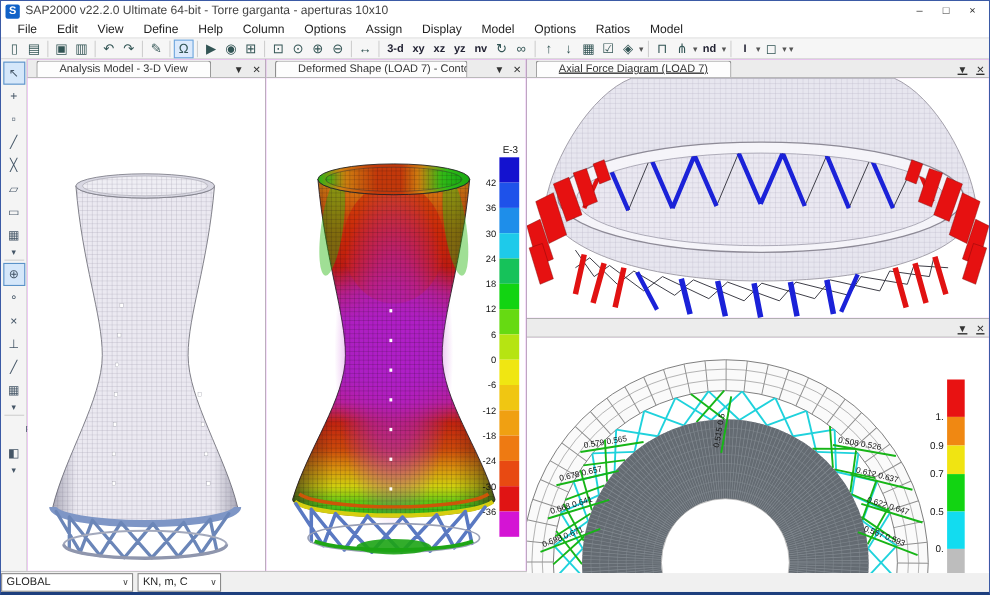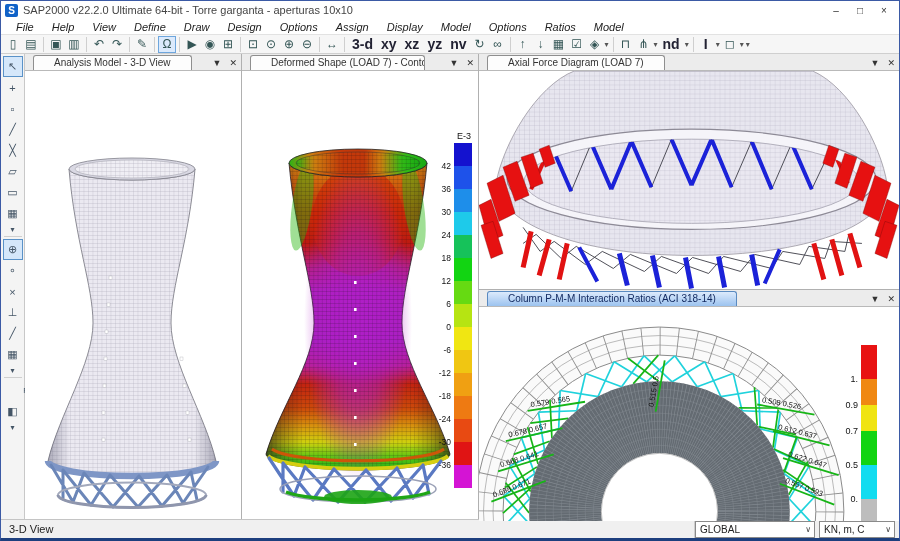--- a/index.html
+++ b/index.html
@@ -9,27 +9,27 @@
             border:1px solid #3b5aa5; border-bottom:3px solid #1d3f7e; }
   
   .titlebar { height:18px; background:#fff; display:flex; align-items:center; padding:0 4px; flex:0 0 18px; }
   .appicon { width:13px; height:13px; background:#1062c8; color:#fff; font-size:10px; font-weight:bold;
              display:flex; align-items:center; justify-content:center; border-radius:2px; margin-right:5px; }
   .title { font-size:11px; color:#444; flex:1; white-space:nowrap; overflow:hidden; }
   .wctl { display:flex; gap:2px; }
   .wctl span { width:22px; height:14px; font-size:10px; color:#333; display:flex; align-items:center; justify-content:center; }
   
   .menubar { height:15px; flex:0 0 15px; display:flex; align-items:center; background:#fff; padding-left:6px; }
-  .menubar span { font-size:11px; color:#222; padding:0 9px; cursor:default;font-style:italic; }
+  .menubar span { font-size:11px; color:#222; padding:0 9px; cursor:default; }
   
   .toolbar { height:20px; flex:0 0 20px; background:#f6f6f6; border-top:1px solid #e2e2e2;
              border-bottom:1px solid #cfcfcf; display:flex; align-items:center; padding:0 3px; }
   .tbtn { min-width:18px; height:17px; display:flex; align-items:center; justify-content:center;
           font-size:12px; color:#355; margin:0 0; border:1px solid transparent; }
-  .tbtn.txt { font-size:14px; font-weight:bold; color:#223; padding:0 3px; }
+  .tbtn.txt { font-size:10px; font-weight:bold; color:#223; padding:0 3px; }
   .tbtn.active { border:1px solid #6ea6dd; background:#dceafc; }
   .tsep { width:1px; height:15px; background:#cfcfcf; margin:0 3px; }
   .tcaret { font-size:8px; color:#555; margin:0 1px; }
   
   .main { flex:1; display:flex; min-height:0; }
   .sidebar { width:24px; flex:0 0 24px; background:#f4f4f4; border-right:1px solid #c8c8c8;
              display:flex; flex-direction:column; align-items:center; padding-top:2px; }
   .sbtn { width:20px; height:21px; display:flex; align-items:center; justify-content:center;
           font-size:11px; color:#456; border:1px solid transparent; }
   .sbtn.small { font-size:8px; height:10px; }
@@ -69,25 +69,25 @@
     <div class="title">SAP2000 v22.2.0 Ultimate 64-bit - Torre garganta - aperturas 10x10</div>
     <div class="wctl">
       <span>–</span>
       <span>□</span>
       <span>×</span>
     </div>
   </div>
 
   <div class="menubar">
     <span>File</span>
-    <span>Help</span>
+    <span>Edit</span>
     <span>View</span>
     <span>Define</span>
-    <span>Draw</span>
-    <span>Design</span>
+    <span>Help</span>
+    <span>Column</span>
     <span>Options</span>
     <span>Assign</span>
     <span>Display</span>
     <span>Model</span>
     <span>Options</span>
     <span>Ratios</span>
     <span>Model</span>
   </div>
 
   <div class="toolbar">
@@ -409,21 +409,21 @@
             <text x="18" y="247">-12</text>
             <text x="18" y="270">-18</text>
             <text x="18" y="293">-24</text>
             <text x="18" y="316">-30</text>
             <text x="18" y="339">-36</text>
           </g>
         </svg>
       </div>
     </div>
 
-    <div class="viewcol" style="flex:1;">
+    <div class="viewcol" style="flex:1;text-decoration:underline;">
 
       <div class="vp" style="flex:0 0 234px; border-bottom:1px solid #b0b0b0;">
         <div class="vhead">
           <div class="vtab">Axial Force Diagram (LOAD 7)</div>
           <div class="vctl">
             <span>▼</span>
             <span>✕</span>
           </div>
         </div>
         <div class="vcanvas">
@@ -468,21 +468,20 @@
               <polygon points="377,86 365,82 355,112 367,117"></polygon>
               <polygon points="417,154 405,150 395,182 407,187"></polygon>
               <polygon points="359,78 349,74 343,92 353,96"></polygon>
             </g>
           </svg>
         </div>
       </div>
 
       <div class="vp" style="flex:0 0 231px;">
         <div class="vhead">
-          <div class="vtab activeTab">Column P-M-M Interaction Ratios  (ACI 318-14)</div>
           <div class="vctl">
             <span>▼</span>
             <span>✕</span>
           </div>
         </div>
         <div class="vcanvas">
           <svg class="fill" viewBox="0 0 419 214" preserveAspectRatio="none">
             <defs>
               <g id="XB" stroke-width="1.7" fill="none">
                 <line x1="164.8" y1="48.7" x2="192.7" y2="74.6"></line>
@@ -596,21 +595,20 @@
               <text x="21" y="127">0.5</text>
               <text x="21" y="161">0.</text>
             </g>
           </svg>
         </div>
       </div>
     </div>
   </div>
 
   <div class="statusbar">
-    <div class="sleft">3-D View</div>
     <div class="combo" style="width:120px;">
       <span class="cv">GLOBAL</span>
       <span class="caret">∨</span>
     </div>
     <div class="combo" style="width:76px;">
       <span class="cv">KN, m, C</span>
       <span class="caret">∨</span>
     </div>
   </div>
 

